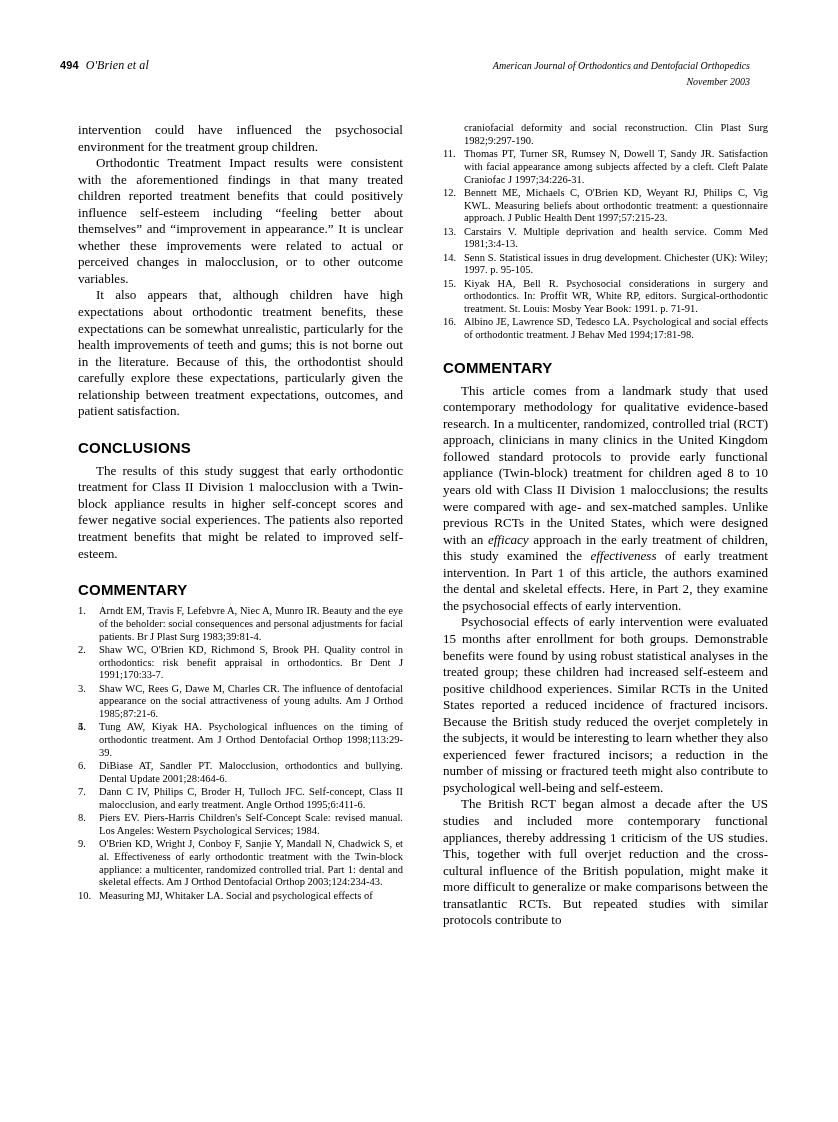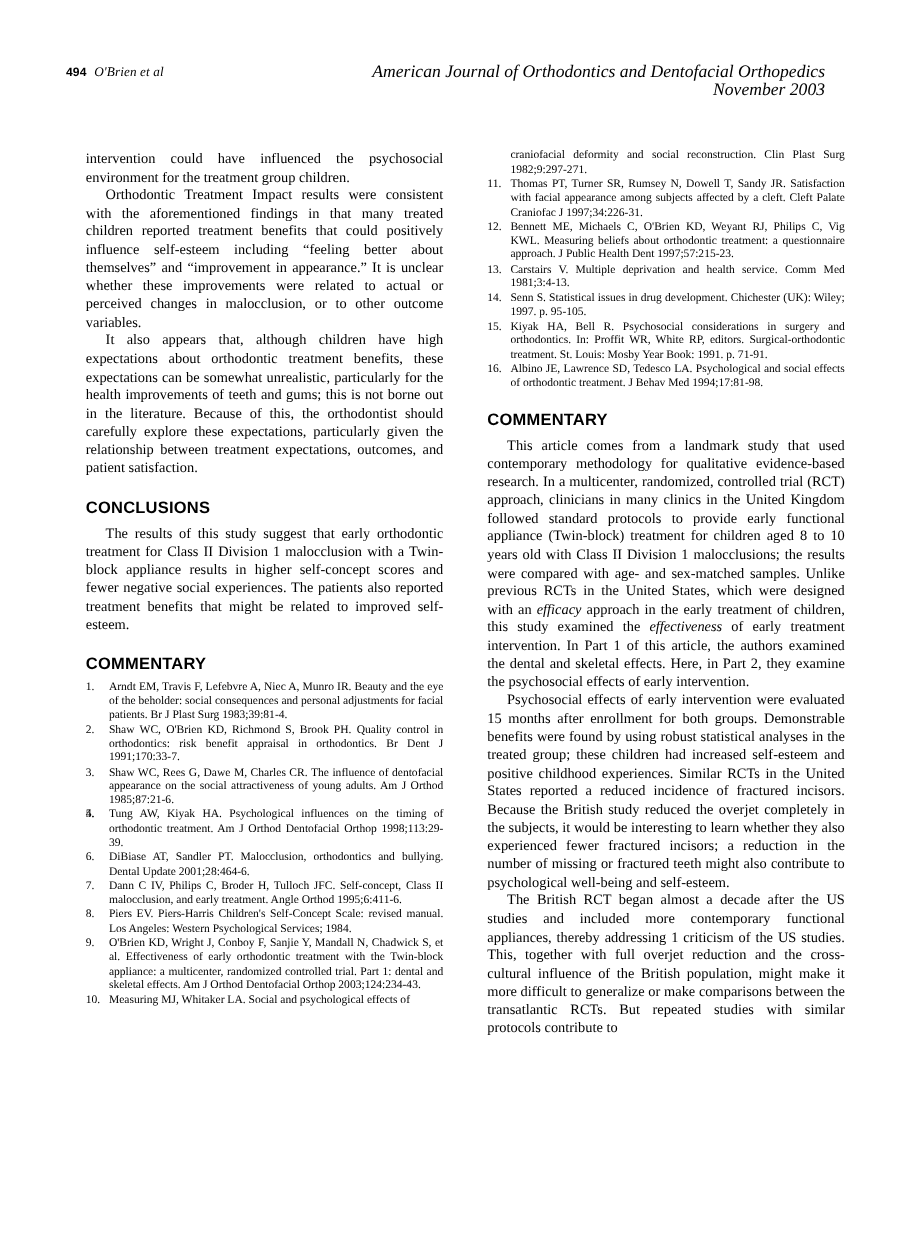--- a/index.html
+++ b/index.html
@@ -45,36 +45,36 @@
   .rh-authors {
     font-style: italic;
     font-size: 12px;
   }
   .rh-right {
     position: absolute;
     right: 0;
     top: 0;
     text-align: right;
     font-style: italic;
-    font-size: 16px;
+    font-size: 10px;
     line-height: 15.5px;
   }
   .rh-right div { white-space: nowrap; }
 
   
   #columns {
     position: absolute;
     left: 78px;
     top: 122px;
     width: 690px;
     height: 940px;
   }
   .col {
     position: absolute;
-    top: 14px;
+    top: 0;
     width: 325px;
   }
   .col-left  { left: 0; }
   .col-right { left: 365px; }
 
   p.body {
     margin: 0;
     font-size: 13.1px;
     line-height: 16.55px;
     text-align: justify;
@@ -163,21 +163,21 @@
         <li><span class="num">6.</span><span>DiBiase AT, Sandler PT. Malocclusion, orthodontics and bullying. Dental Update 2001;28:464-6.</span></li>
         <li><span class="num">7.</span><span>Dann C IV, Philips C, Broder H, Tulloch JFC. Self-concept, Class II malocclusion, and early treatment. Angle Orthod 1995;6:411-6.</span></li>
         <li><span class="num">8.</span><span>Piers EV. Piers-Harris Children's Self-Concept Scale: revised manual. Los Angeles: Western Psychological Services; 1984.</span></li>
         <li><span class="num">9.</span><span>O'Brien KD, Wright J, Conboy F, Sanjie Y, Mandall N, Chadwick S, et al. Effectiveness of early orthodontic treatment with the Twin-block appliance: a multicenter, randomized controlled trial. Part 1: dental and skeletal effects. Am J Orthod Dentofacial Orthop 2003;124:234-43.</span></li>
         <li><span class="num">10.</span><span>Measuring MJ, Whitaker LA. Social and psychological effects of</span></li>
       </ol>
     </div>
 
     <div class="col col-right">
 
-      <p class="ref-continued">craniofacial deformity and social reconstruction. Clin Plast Surg 1982;9:297-271.</p>
+      <p class="ref-continued">craniofacial deformity and social reconstruction. Clin Plast Surg 1982;9:297-190.</p>
 
       <ol class="reflist">
         <li><span class="num">11.</span><span>Thomas PT, Turner SR, Rumsey N, Dowell T, Sandy JR. Satisfaction with facial appearance among subjects affected by a cleft. Cleft Palate Craniofac J 1997;34:226-31.</span></li>
         <li><span class="num">12.</span><span>Bennett ME, Michaels C, O'Brien KD, Weyant RJ, Philips C, Vig KWL. Measuring beliefs about orthodontic treatment: a questionnaire approach. J Public Health Dent 1997;57:215-23.</span></li>
         <li><span class="num">13.</span><span>Carstairs V. Multiple deprivation and health service. Comm Med 1981;3:4-13.</span></li>
         <li><span class="num">14.</span><span>Senn S. Statistical issues in drug development. Chichester (UK): Wiley; 1997. p. 95-105.</span></li>
         <li><span class="num">15.</span><span>Kiyak HA, Bell R. Psychosocial considerations in surgery and orthodontics. In: Proffit WR, White RP, editors. Surgical-orthodontic treatment. St. Louis: Mosby Year Book: 1991. p. 71-91.</span></li>
         <li><span class="num">16.</span><span>Albino JE, Lawrence SD, Tedesco LA. Psychological and social effects of orthodontic treatment. J Behav Med 1994;17:81-98.</span></li>
       </ol>
 

